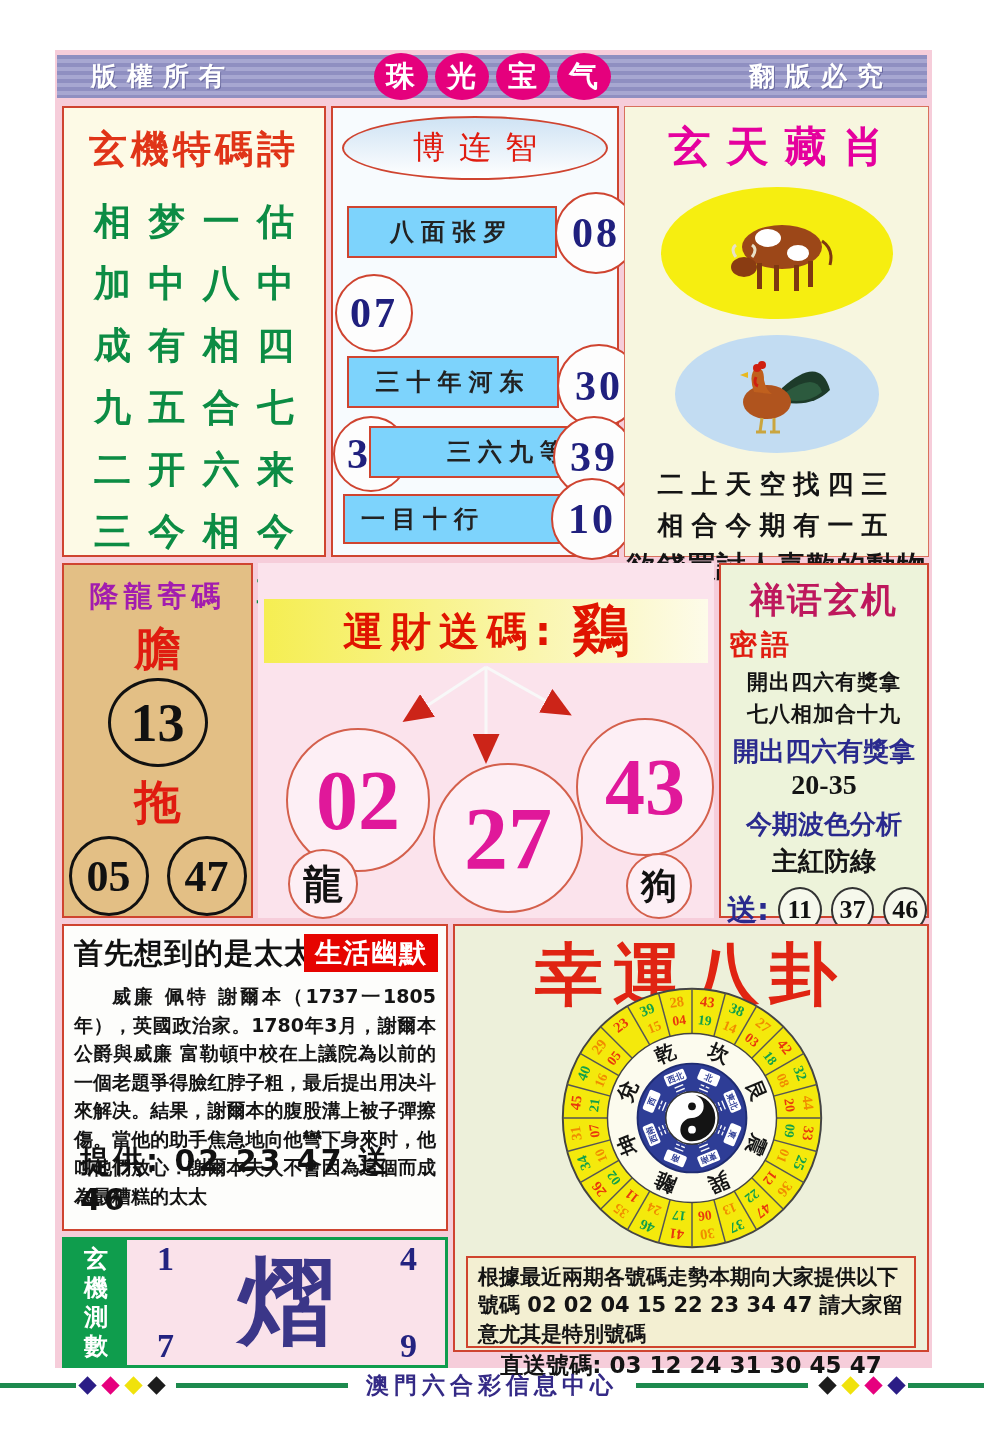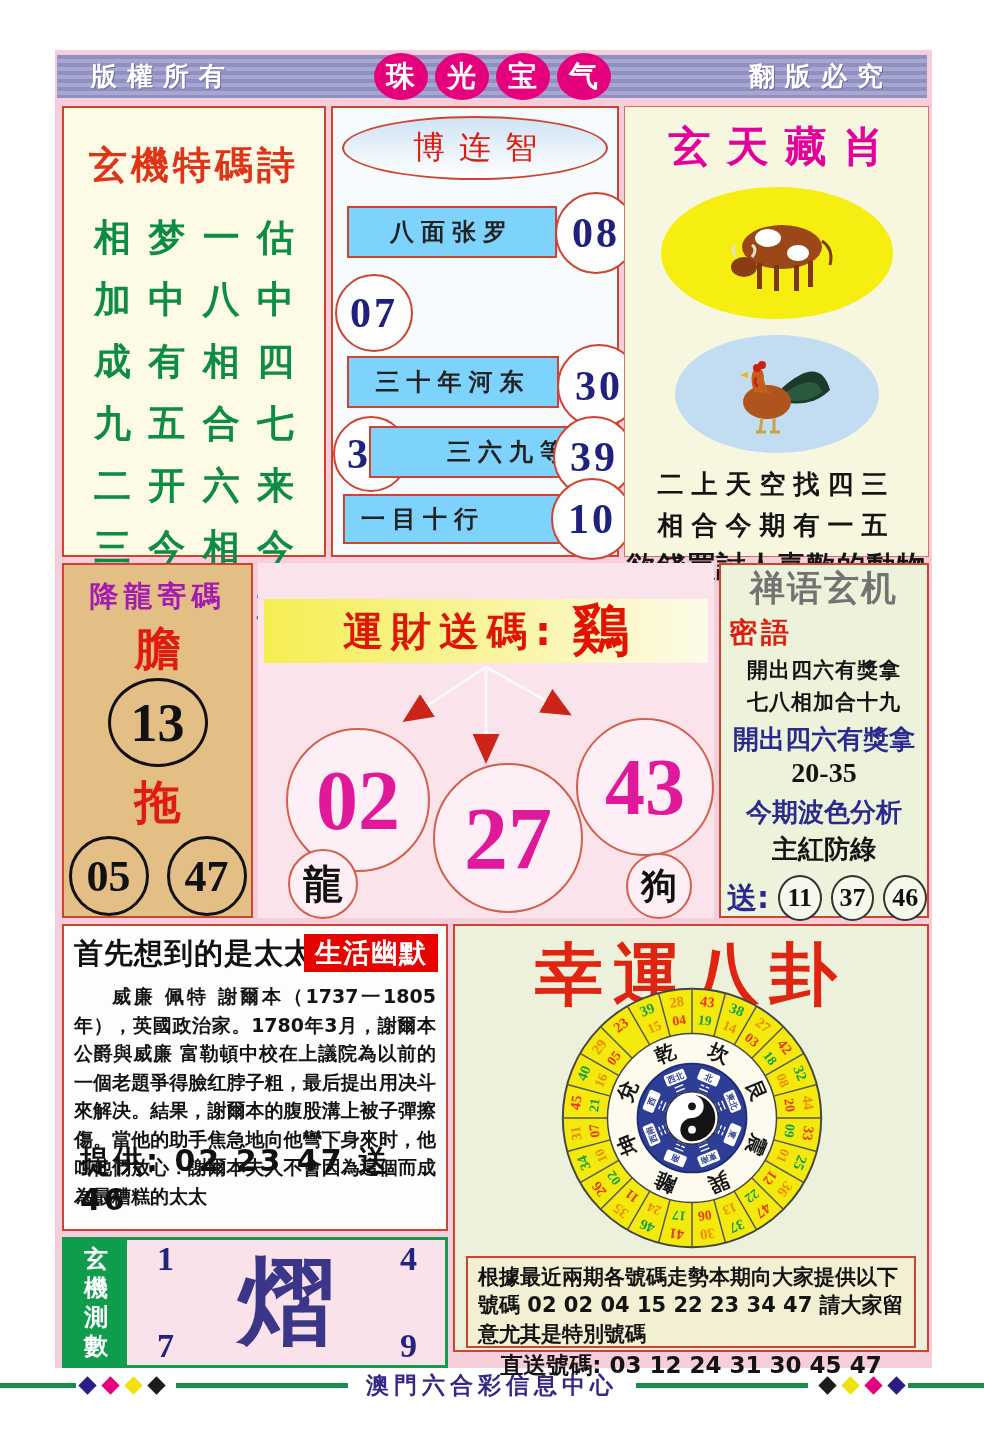--- a/index.html
+++ b/index.html
@@ -12,21 +12,21 @@
   .header{left:57px;top:55px;width:870px;height:43px;
     background:repeating-linear-gradient(180deg,#8f8fc1 0 4px,#a7a7d1 4px 8px);
     display:flex;align-items:center;justify-content:space-between;padding:0 34px;box-sizing:border-box;text-align:right;}
   .header .htxt{color:#ffffff;font-weight:bold;font-size:26px;letter-spacing:10px;text-shadow:1px 1px 0 #6a6aa0;}
   .title-circles{display:flex;gap:7px;}
   .tchar{width:54px;height:47px;background:#e5007d;border-radius:50%;display:flex;align-items:center;justify-content:center;
     color:#fff;font-weight:bold;font-size:29px;}
 
   
   .box-poem{left:62px;top:106px;width:264px;height:451px;background:#fdfae6;border:2px solid #cf4430;box-sizing:border-box;}
-  .poem-title{margin-top:32px;text-align:center;color:#e03418;font-weight:bold;font-size:38px;letter-spacing:4px;}
+  .poem-title{margin-top:16px;text-align:center;color:#e03418;font-weight:bold;font-size:38px;letter-spacing:4px;}
   .poem-grid{margin:22px 30px 0 30px;}
   .poem-row{display:flex;justify-content:space-between;margin-bottom:12px;color:#0c8c44;font-weight:bold;font-size:37px;}
 
   .box-blz{left:331px;top:106px;width:288px;height:451px;background:#f7fbfe;border:2px solid #cf4430;box-sizing:border-box;}
   .blz-ellipse{position:absolute;left:9px;top:8px;width:262px;height:60px;border:2px solid #cf4430;border-radius:50%;
     background:linear-gradient(180deg,#cfe3f4,#ffffff);display:flex;align-items:center;justify-content:center;}
   .blz-ellipse span{color:#e01c10;font-weight:normal;font-size:32px;letter-spacing:14px;padding-left:14px;}
   .blz-rect{position:absolute;background:#7dd3fc;border:2px solid #cf4430;display:flex;align-items:center;box-sizing:border-box;
     font-weight:bold;font-size:24px;color:#222;letter-spacing:7px;}
   .blz-circle{position:absolute;border:2px solid #cf4430;border-radius:50%;background:#fdfdfd;display:flex;align-items:center;justify-content:center;
@@ -74,21 +74,21 @@
     color:#e0189a;font-weight:bold;font-family:"Liberation Serif","DejaVu Serif",serif;}
   #yc-c1{left:28px;top:165px;width:140px;height:140px;font-size:84px;}
   #yc-c2{left:175px;top:200px;width:146px;height:146px;font-size:88px;}
   #yc-c3{left:318px;top:155px;width:134px;height:134px;font-size:80px;}
   .yc-small{position:absolute;border:2px solid #d4604c;border-radius:50%;background:#fdeff5;display:flex;align-items:center;justify-content:center;
     color:#111;font-weight:bold;}
   #yc-dragon{left:30px;top:286px;width:66px;height:66px;font-size:40px;}
   #yc-dog{left:368px;top:290px;width:62px;height:62px;font-size:36px;}
 
   .box-chan{left:719px;top:563px;width:210px;height:355px;background:#edf3da;border:2px solid #cf4430;box-sizing:border-box;text-align:center;}
-  .chan-title{margin-top:0;color:#737373;font-weight:bold;font-size:35px;letter-spacing:2px;}
+  .chan-title{margin-top:12px;color:#be185d;font-weight:bold;font-size:35px;letter-spacing:2px;}
   .chan-mi{text-align:left;margin:2px 0 0 8px;color:#e01c10;font-weight:bold;font-size:28px;letter-spacing:4px;}
   .chan-line{color:#141414;font-weight:bold;font-size:21px;margin-top:4px;letter-spacing:1px;}
   .chan-blue{color:#2a2a8e;font-weight:bold;font-size:26px;margin-top:6px;}
   .chan-range{color:#141414;font-weight:bold;font-size:28px;font-family:"Liberation Serif","DejaVu Serif",serif;}
   .chan-wavetxt{color:#141414;font-weight:bold;font-size:26px;margin-top:2px;}
   .chan-send{display:flex;align-items:center;justify-content:flex-start;gap:9px;margin:8px 0 0 6px;}
   .chan-send .lbl{color:#2a2a8e;font-weight:bold;font-size:30px;}
   .chan-oval{width:48px;height:42px;border:2px solid #333;border-radius:50%;display:flex;align-items:center;justify-content:center;
     color:#111;font-weight:bold;font-size:26px;font-family:"Liberation Serif","DejaVu Serif",serif;background:#f6f8ec;}
 

